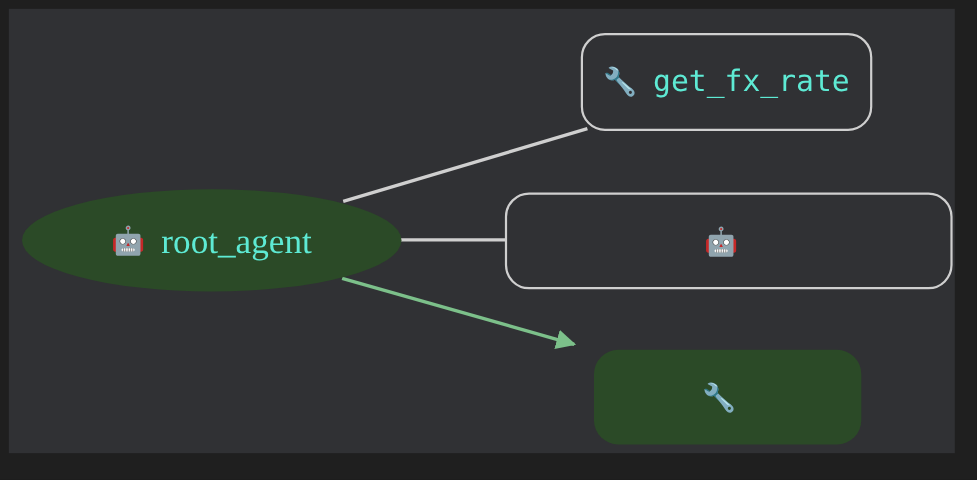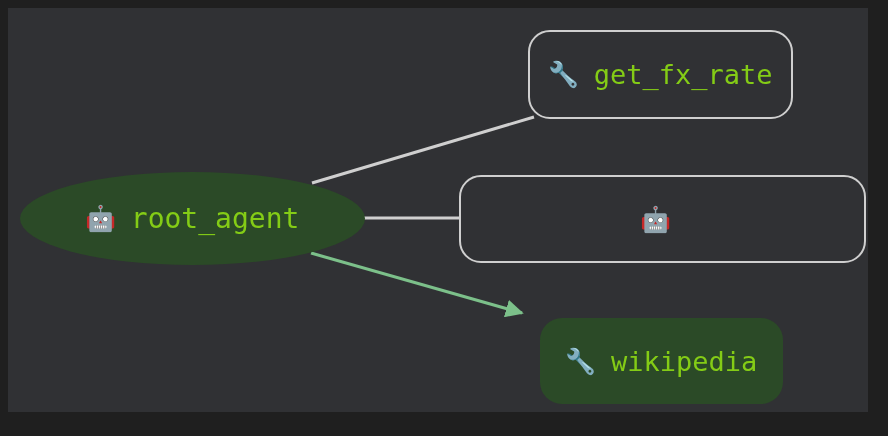--- a/index.html
+++ b/index.html
@@ -44,34 +44,34 @@
     font-family: "DejaVu Sans", sans-serif;
     font-size: 25px;
     line-height: 1;
     margin-right: 14px;
     display: inline-block;
   }
   .node .nlabel {
     font-family: "DejaVu Sans Mono", "Liberation Mono", monospace;
     font-size: 27px;
     letter-spacing: 0px;
-    color: #84cc16;
+    color: #5eead4;
     line-height: 1;
   }
 
   
   #node-root-agent {
     left: 20px;
     top: 172px;
     width: 345px;
     height: 93px;
     background: #2b4a27;
     border-radius: 50% / 50%;
   }
-  #node-root-agent .nlabel { font-size: 28px; }
+  #node-root-agent .nlabel { font-size: 32px; font-family: Liberation Serif, serif; }
 
   
   #node-get-fx-rate {
     left: 528px;
     top: 30px;
     width: 265px;
     height: 89px;
     border: 2px solid #cfcfcf;
     border-radius: 22px;
     background: transparent;
@@ -128,16 +128,15 @@
     <span class="glyph">🔧</span>
     <span class="nlabel">get_fx_rate</span>
   </div>
 
   <div class="node" id="node-google-search-agent">
     <span class="glyph">🤖</span>
   </div>
 
   <div class="node" id="node-wikipedia">
     <span class="glyph">🔧</span>
-    <span class="nlabel">wikipedia</span>
   </div>
 
 </div>
 
 </body></html>

